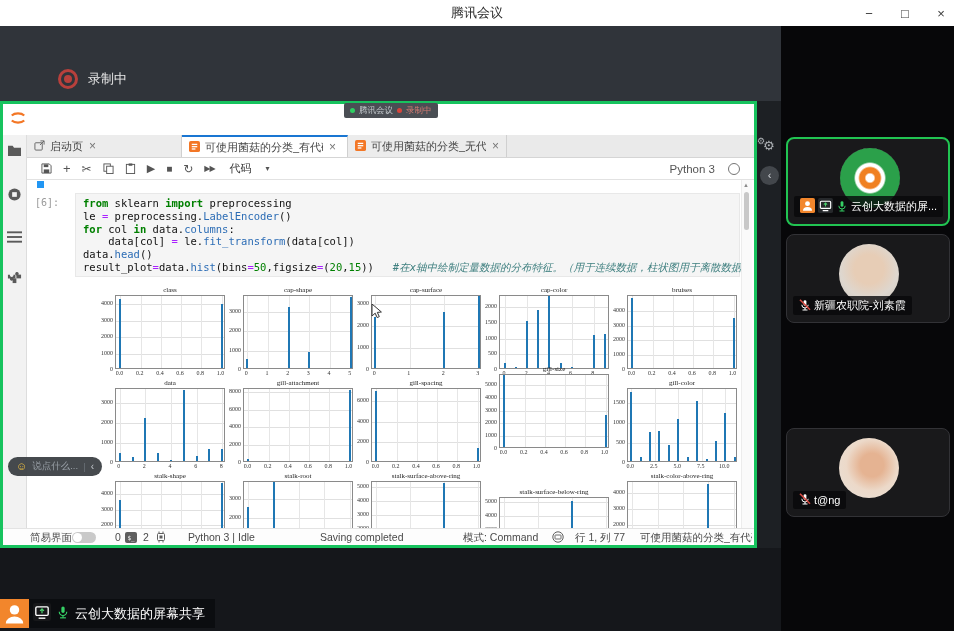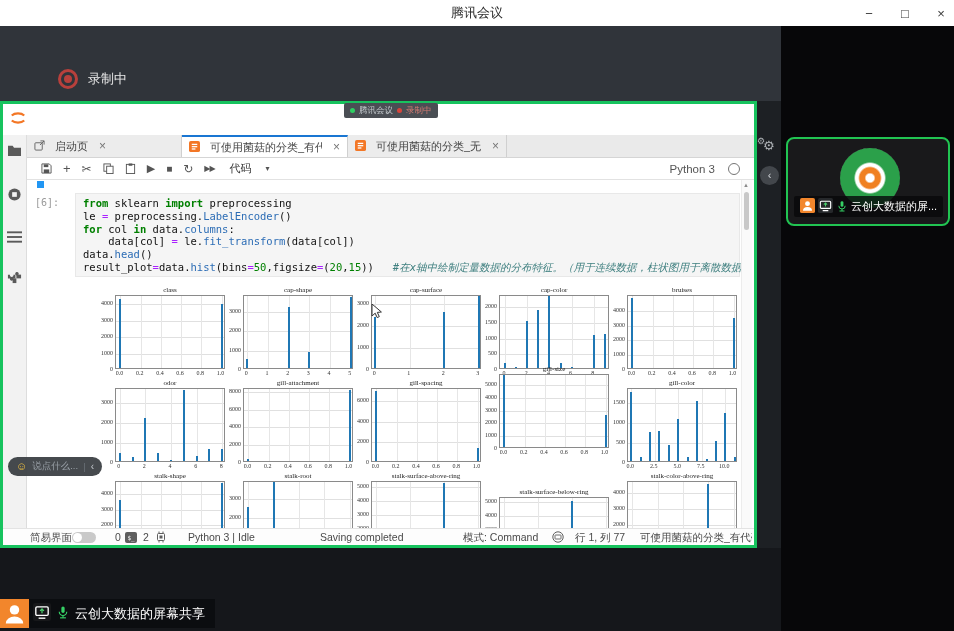--- a/index.html
+++ b/index.html
@@ -34,21 +34,21 @@
   .chattext{color:#9aa1a8;} .chatdiv{color:#6b7177;} .chatcol{color:#c6cbd0;font-size:10px;}
   
   .frame{position:absolute;left:0;top:101px;width:757px;height:447px;border:3px solid #17c35e;
          box-sizing:border-box;background:#fff;z-index:10;}
   .menubar{position:absolute;left:0;top:0;width:751px;height:31px;background:#fff;border-bottom:1px solid #e4e4e4;
            display:flex;align-items:center;}
   .jlogo{margin:0 4px 0 5px;}
   .menu-item{font-size:12.5px;color:#333;padding:0 9px;line-height:31px;cursor:default;}
   .tabbar{position:absolute;left:24px;top:31px;width:727px;height:23px;background:#eaeaea;
           border-bottom:1px solid #d5d5d5;display:flex;box-sizing:border-box;}
-  .tab{display:flex;align-items:center;gap:10px;padding:0 7px;background:#ececec;border-right:1px solid #d0d0d0;
+  .tab{display:flex;align-items:center;gap:5px;padding:0 7px;background:#ececec;border-right:1px solid #d0d0d0;
        box-sizing:border-box;font-size:11px;color:#444;white-space:nowrap;overflow:hidden;}
   .tab.active{background:#fff;border-top:2px solid #1976d2;}
   .tablabel{overflow:hidden;text-overflow:clip;max-width:118px;}
   .tabclose{color:#777;font-size:12px;margin-left:1px;}
   .tab1{width:155px;} .tab2{width:166px;} .tab3{width:159px;}
   .activitybar{position:absolute;left:0;top:31px;width:24px;height:393px;background:#f2f2f2;
                border-right:1px solid #ddd;box-sizing:border-box;}
   .abicon{position:absolute;left:4px;color:#5a5a5a;}
   .toolbar{position:absolute;left:24px;top:54px;width:727px;height:22px;background:#fff;border-bottom:1px solid #e2e2e2;
            box-sizing:border-box;display:flex;align-items:center;gap:11px;padding-left:14px;}
@@ -390,21 +390,21 @@
             <span class="ytick" style="left: 0px; top: 35.6px;">3000</span>
             <span class="ytick" style="left: 0px; top: 20.8px;">4000</span>
             <span class="xtick" style="left: 22.4px;">0.0</span>
             <span class="xtick" style="left: 42.64px;">0.2</span>
             <span class="xtick" style="left: 62.88px;">0.4</span>
             <span class="xtick" style="left: 83.12px;">0.6</span>
             <span class="xtick" style="left: 103.36px;">0.8</span>
             <span class="xtick" style="left: 123.6px;">1.0</span>
           </div>
           <div class="pcell" style="left: 70px; top: 199px;">
-            <div class="ptitle">odor</div>
+            <div class="ptitle">data</div>
             <div class="pbox">
               <div class="hgrid" style="top: 54px;"></div>
               <div class="hgrid" style="top: 34px;"></div>
               <div class="hgrid" style="top: 14px;"></div>
               <div class="vgrid" style="left: 3.85px;"></div>
               <div class="vgrid" style="left: 29.37px;"></div>
               <div class="vgrid" style="left: 55px;"></div>
               <div class="vgrid" style="left: 80.63px;"></div>
               <div class="vgrid" style="left: 106.15px;"></div>
               <div class="pbar" style="left: 2.85px; height: 8px;"></div>
@@ -736,15 +736,41 @@
             </svg></span>
           <span><svg width="12" height="12" viewBox="0 0 12 12">
               <rect x="4.6" y="1.2" width="2.8" height="5.6" rx="1.4" fill="#35d065"></rect>
               <path d="M2.8 5.8a3.2 3.2 0 0 0 6.4 0" fill="none" stroke="#35d065"></path>
               <line x1="6" y1="9" x2="6" y2="11" stroke="#35d065"></line>
               <line x1="3.5" y1="11" x2="8.5" y2="11" stroke="#35d065"></line>
             </svg></span>
           <span>云创大数据的屏...</span>
         </div>
       </div>
+      <div class="tile" style="top: 208px;">
+        <div class="avatar av-baby1"></div>
+        <div class="nlabel">
+          <span><svg width="12" height="12" viewBox="0 0 12 12">
+              <rect x="4.6" y="1.2" width="2.8" height="5.6" rx="1.4" fill="#fff"></rect>
+              <path d="M2.8 5.8a3.2 3.2 0 0 0 6.4 0" fill="none" stroke="#fff"></path>
+              <line x1="6" y1="9" x2="6" y2="11" stroke="#fff"></line>
+              <line x1="3.5" y1="11" x2="8.5" y2="11" stroke="#fff"></line>
+              <line x1="1" y1="0.8" x2="11" y2="10.8" stroke="#d84b43" stroke-width="1.6"></line>
+            </svg></span>
+          <span>新疆农职院-刘素霞</span>
+        </div>
+      </div>
+      <div class="tile" style="top: 402px;">
+        <div class="avatar av-hand"></div>
+        <div class="nlabel">
+          <span><svg width="12" height="12" viewBox="0 0 12 12">
+              <rect x="4.6" y="1.2" width="2.8" height="5.6" rx="1.4" fill="#fff"></rect>
+              <path d="M2.8 5.8a3.2 3.2 0 0 0 6.4 0" fill="none" stroke="#fff"></path>
+              <line x1="6" y1="9" x2="6" y2="11" stroke="#fff"></line>
+              <line x1="3.5" y1="11" x2="8.5" y2="11" stroke="#fff"></line>
+              <line x1="1" y1="0.8" x2="11" y2="10.8" stroke="#d84b43" stroke-width="1.6"></line>
+            </svg></span>
+          <span>t@ng</span>
+        </div>
+      </div>
     </div>
 
 </div>
 
 </body></html>

